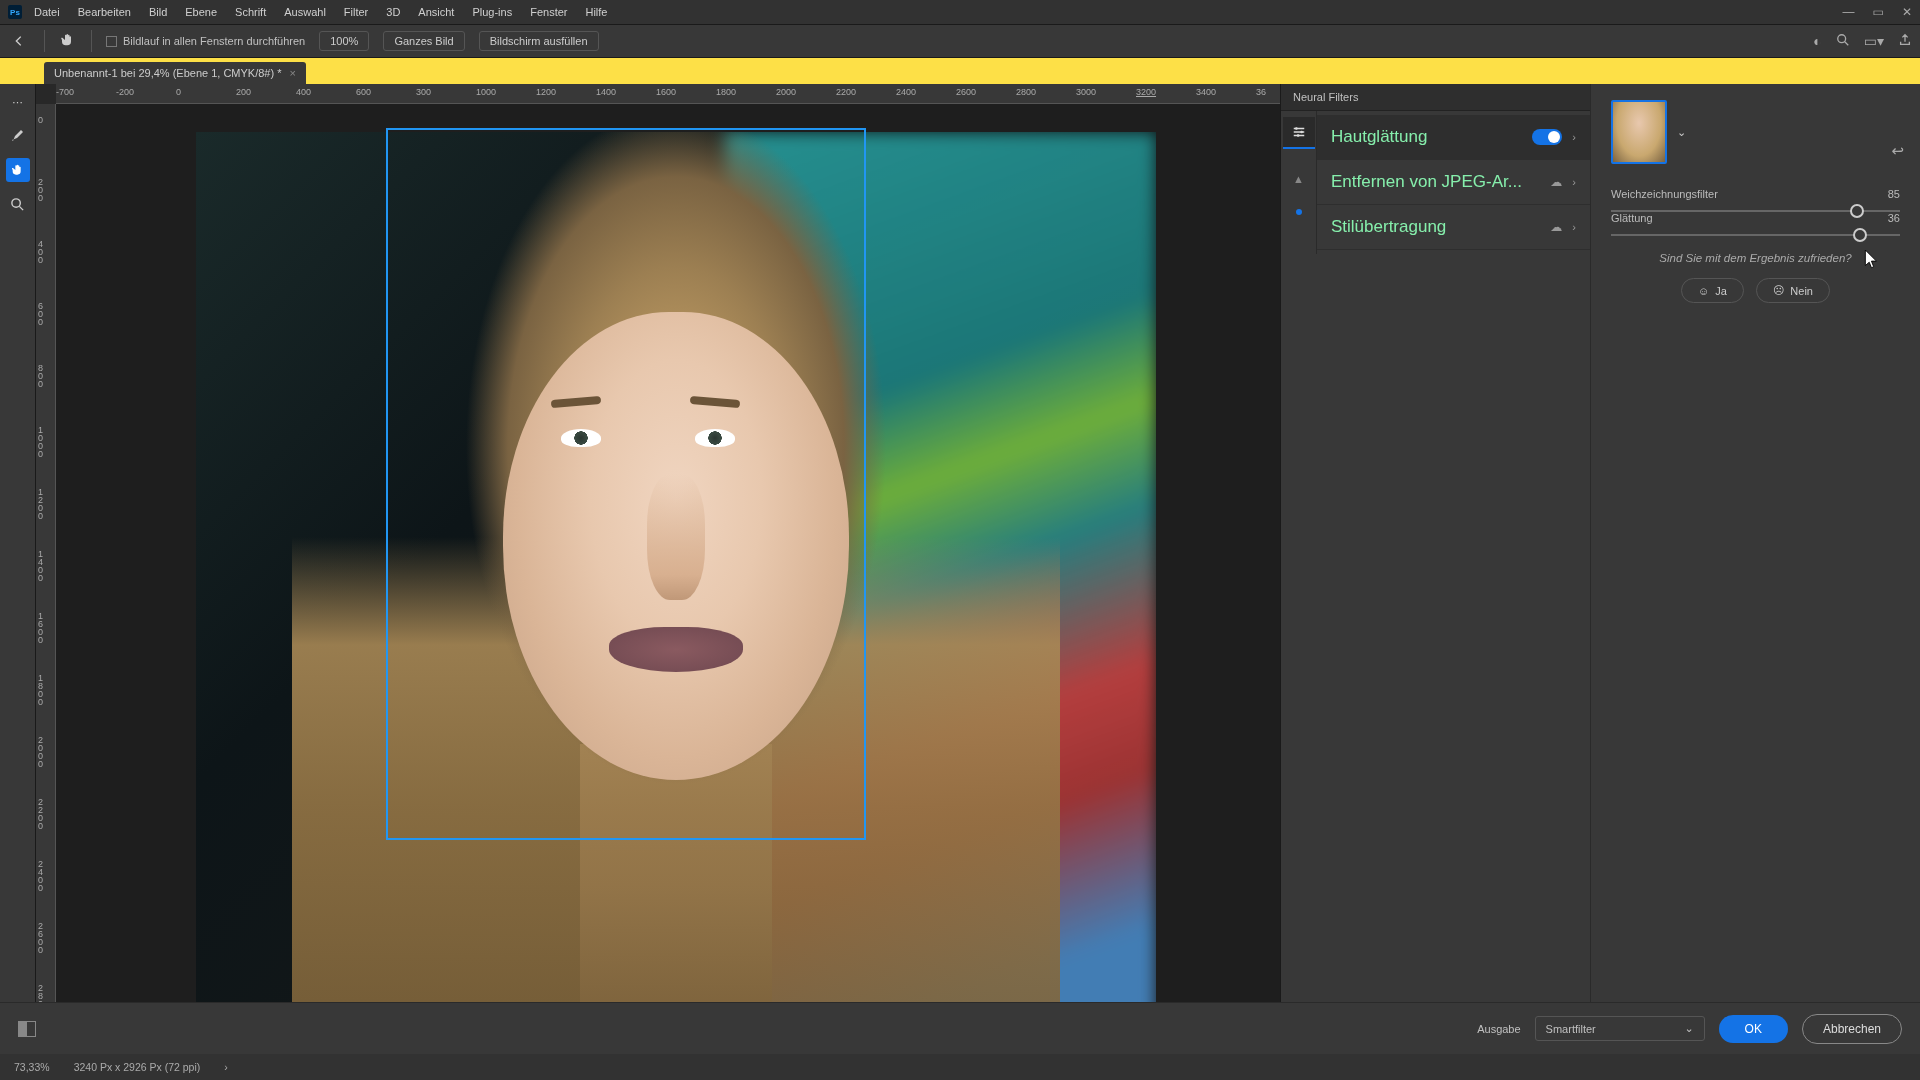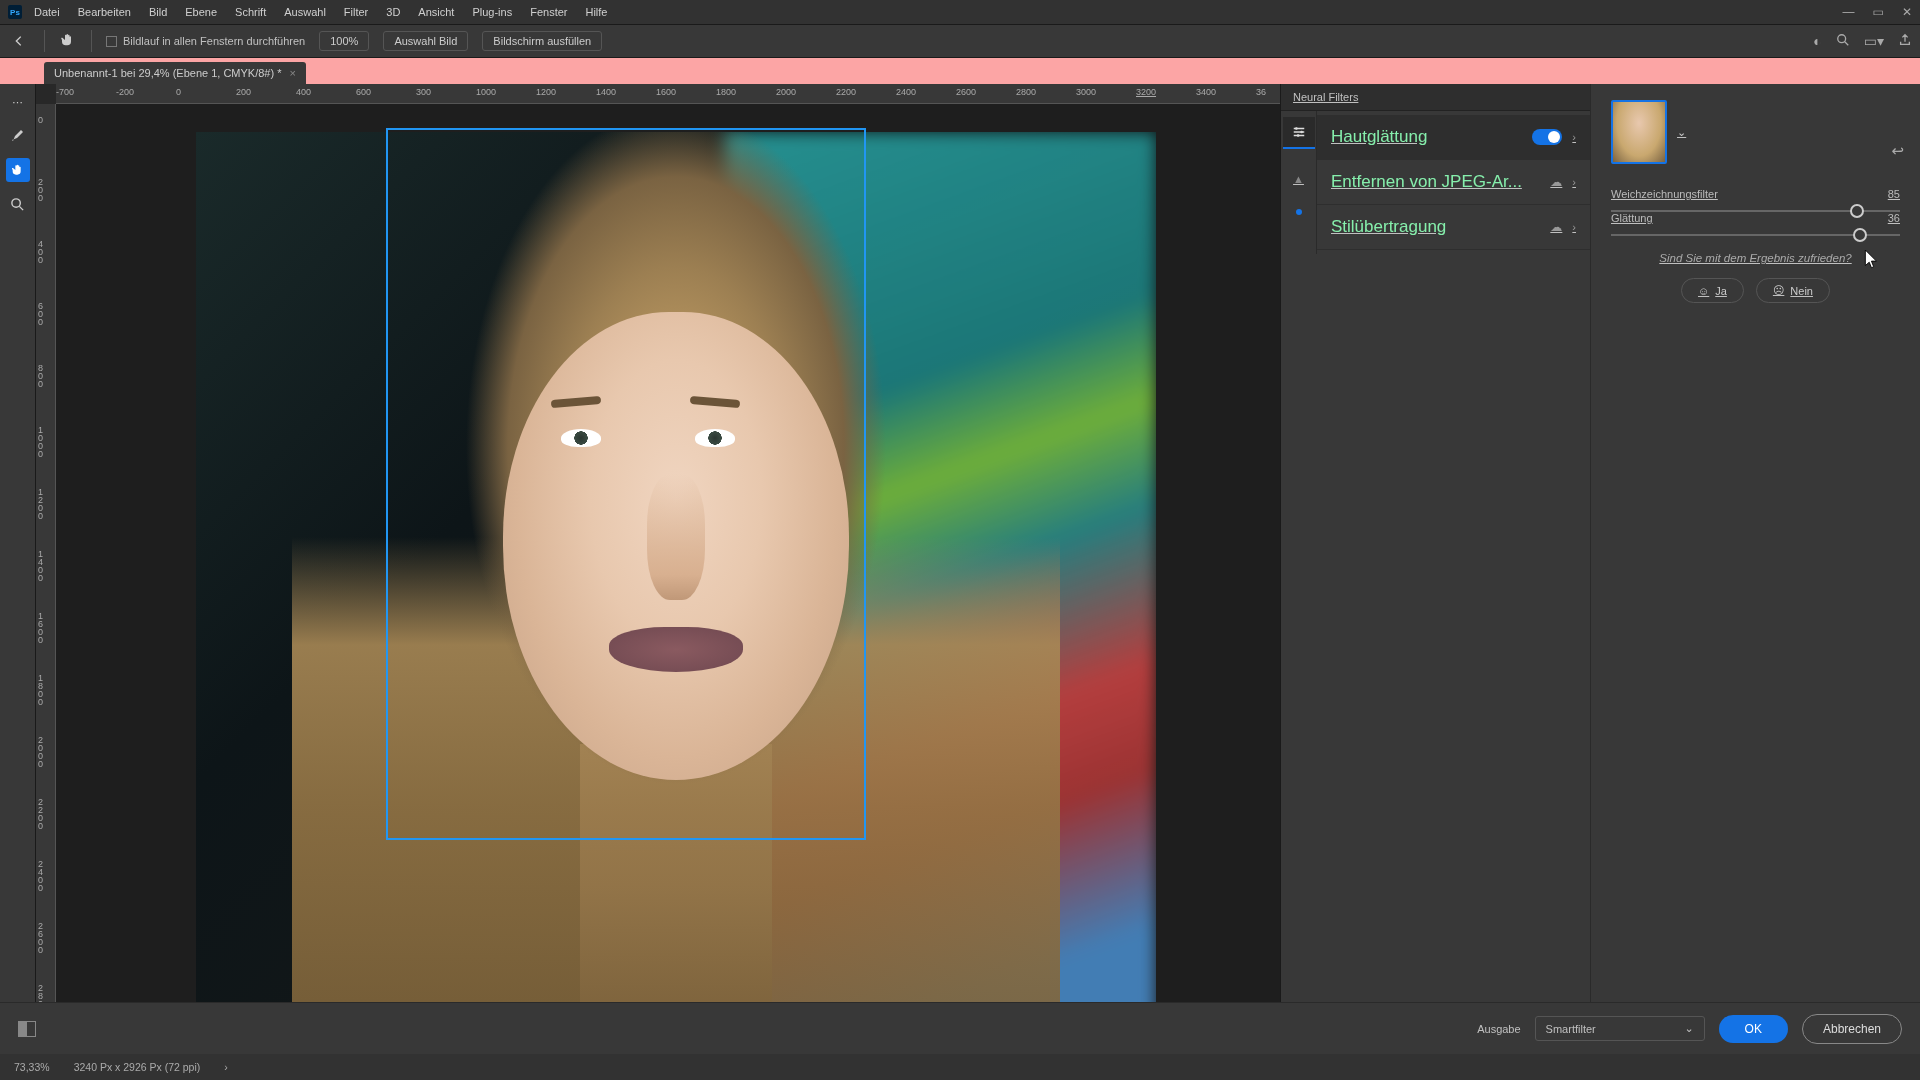--- a/index.html
+++ b/index.html
@@ -14,21 +14,21 @@
 
 
 .options-bar { height: 34px; background: #383838; border-top: 1px solid #1a1a1a; border-bottom: 1px solid #1a1a1a; display: flex; align-items: center; padding: 0 8px; gap: 14px; }
 .home-btn { width: 22px; height: 22px; display: flex; align-items: center; justify-content: center; border-radius: 3px; }
 .opt-btn { padding: 3px 10px; border: 1px solid #555; border-radius: 3px; color: #ccc; cursor: default; }
 .opt-check { display: flex; align-items: center; gap: 6px; }
 .opt-check .cb { width: 11px; height: 11px; border: 1px solid #777; }
 .right-icons { margin-left: auto; display: flex; gap: 14px; align-items: center; color: #aaa; font-size: 14px; }
 
 
-.doc-tabs { height: 26px; background: #fca5a5; display: flex; align-items: flex-end; padding-left: 44px; }
+.doc-tabs { height: 26px; background: #fde047; display: flex; align-items: flex-end; padding-left: 44px; }
 .doc-tab { background: #383838; padding: 5px 10px; border-radius: 3px 3px 0 0; font-size: 11px; color: #ccc; display: flex; align-items: center; gap: 8px; }
 .doc-tab .x { color: #888; }
 
 
 .main-wrap { position: absolute; top: 84px; left: 0; right: 0; bottom: 26px; display: flex; }
 .toolbar { width: 36px; background: #383838; border-right: 1px solid #1a1a1a; display: flex; flex-direction: column; align-items: center; padding-top: 6px; gap: 10px; }
 .tool { width: 24px; height: 24px; display: flex; align-items: center; justify-content: center; color: #ccc; border-radius: 3px; }
 .tool.sel { background: #1473e6; color: #fff; }
 
 
@@ -48,21 +48,21 @@
 .eye { position: absolute; width: 40px; height: 18px; background: radial-gradient(circle at 50% 50%, #2a3530 0%, #3a4a42 30%, #fff 31%, #fff 100%); border-radius: 60% 60% 50% 50%; top: 33%; }
 .eye.l { left: 38%; } .eye.r { left: 52%; }
 .brow { position: absolute; width: 50px; height: 8px; background: #6b5438; border-radius: 4px; top: 29.5%; }
 .brow.l { left: 37%; transform: rotate(-5deg); } .brow.r { left: 51.5%; transform: rotate(5deg); }
 .nose { position: absolute; top: 38%; left: 47%; width: 6%; height: 14%; background: linear-gradient(180deg, transparent 0%, #d8b090 80%, #c09878 100%); border-radius: 40%; }
 .lips { position: absolute; top: 55%; left: 43%; width: 14%; height: 5%; background: radial-gradient(ellipse, #8a5a60 0%, #6f4850 100%); border-radius: 50% 50% 60% 60%; }
 .neck { position: absolute; top: 68%; left: 40%; width: 20%; height: 32%; background: linear-gradient(180deg, #dab597 0%, #c4a085 50%, #5a4a42 100%); }
 .sel-box { position: absolute; top: 24px; left: 330px; width: 480px; height: 712px; border: 2px solid #2196f3; pointer-events: none; }
 
 
-.right-panel { width: 640px; background: #383838; border-left: 1px solid #1a1a1a; display: flex; text-decoration: underline; }
+.right-panel { width: 640px; background: #383838; border-left: 1px solid #1a1a1a; display: flex; }
 .nf-left { width: 310px; border-right: 1px solid #2a2a2a; display: flex; flex-direction: column; }
 .nf-title { padding: 7px 12px; font-size: 11px; background: #2e2e2e; border-bottom: 1px solid #222; }
 .nf-tab { width: 32px; height: 32px; display: flex; align-items: center; justify-content: center; color: #aaa; }
 .nf-tab.active { background: #2a2a2a; border-bottom: 2px solid #1473e6; }
 .nf-list { padding: 4px 0; }
 .nf-item { display: flex; align-items: center; padding: 12px 14px; gap: 10px; border-bottom: 1px solid #2e2e2e; }
 .nf-item.active { background: #2e2e2e; }
 .nf-item .lbl { flex: 1; font-size: 17px; color: #86efac; }
 .toggle { width: 30px; height: 16px; background: #1473e6; border-radius: 8px; position: relative; }
 .toggle::after { content: ''; position: absolute; right: 2px; top: 2px; width: 12px; height: 12px; background: #fff; border-radius: 50%; }
@@ -131,21 +131,21 @@
   <div style="width:1px;height:22px;background:#555"></div>
   <div><svg width="18" height="18" viewBox="0 0 24 24">
         <path d="M8 12V6a1 1 0 012 0v5V5a1 1 0 012 0v6V6a1 1 0 012 0v6V8a1 1 0 012 0v6a5 5 0 01-5 5h-2a5 5 0 01-5-5v-2l-1-2a1 1 0 011.5-1L8 12z" fill="#ccc"></path>
       </svg></div>
   <div style="width:1px;height:22px;background:#555"></div>
   <div class="opt-check">
       <div class="cb"></div>
       <span>Bildlauf in allen Fenstern durchführen</span>
     </div>
   <div class="opt-btn">100%</div>
-  <div class="opt-btn">Auswahl Bild</div>
+  <div class="opt-btn">Ganzes Bild</div>
   <div class="opt-btn">Bildschirm ausfüllen</div>
   <div class="right-icons">
     <span>◐</span>
     <span><svg width="14" height="14" viewBox="0 0 16 16">
           <circle cx="6.5" cy="6.5" r="4.5" stroke="#aaa" stroke-width="1.5" fill="none"></circle>
           <path d="M10 10l4 4" stroke="#aaa" stroke-width="1.5"></path>
         </svg></span>
     <span>▭▾</span>
     <span><svg width="14" height="14" viewBox="0 0 16 16">
           <path d="M8 2v8M5 5l3-3 3 3M3 10v3h10v-3" stroke="#aaa" stroke-width="1.5" fill="none"></path>

